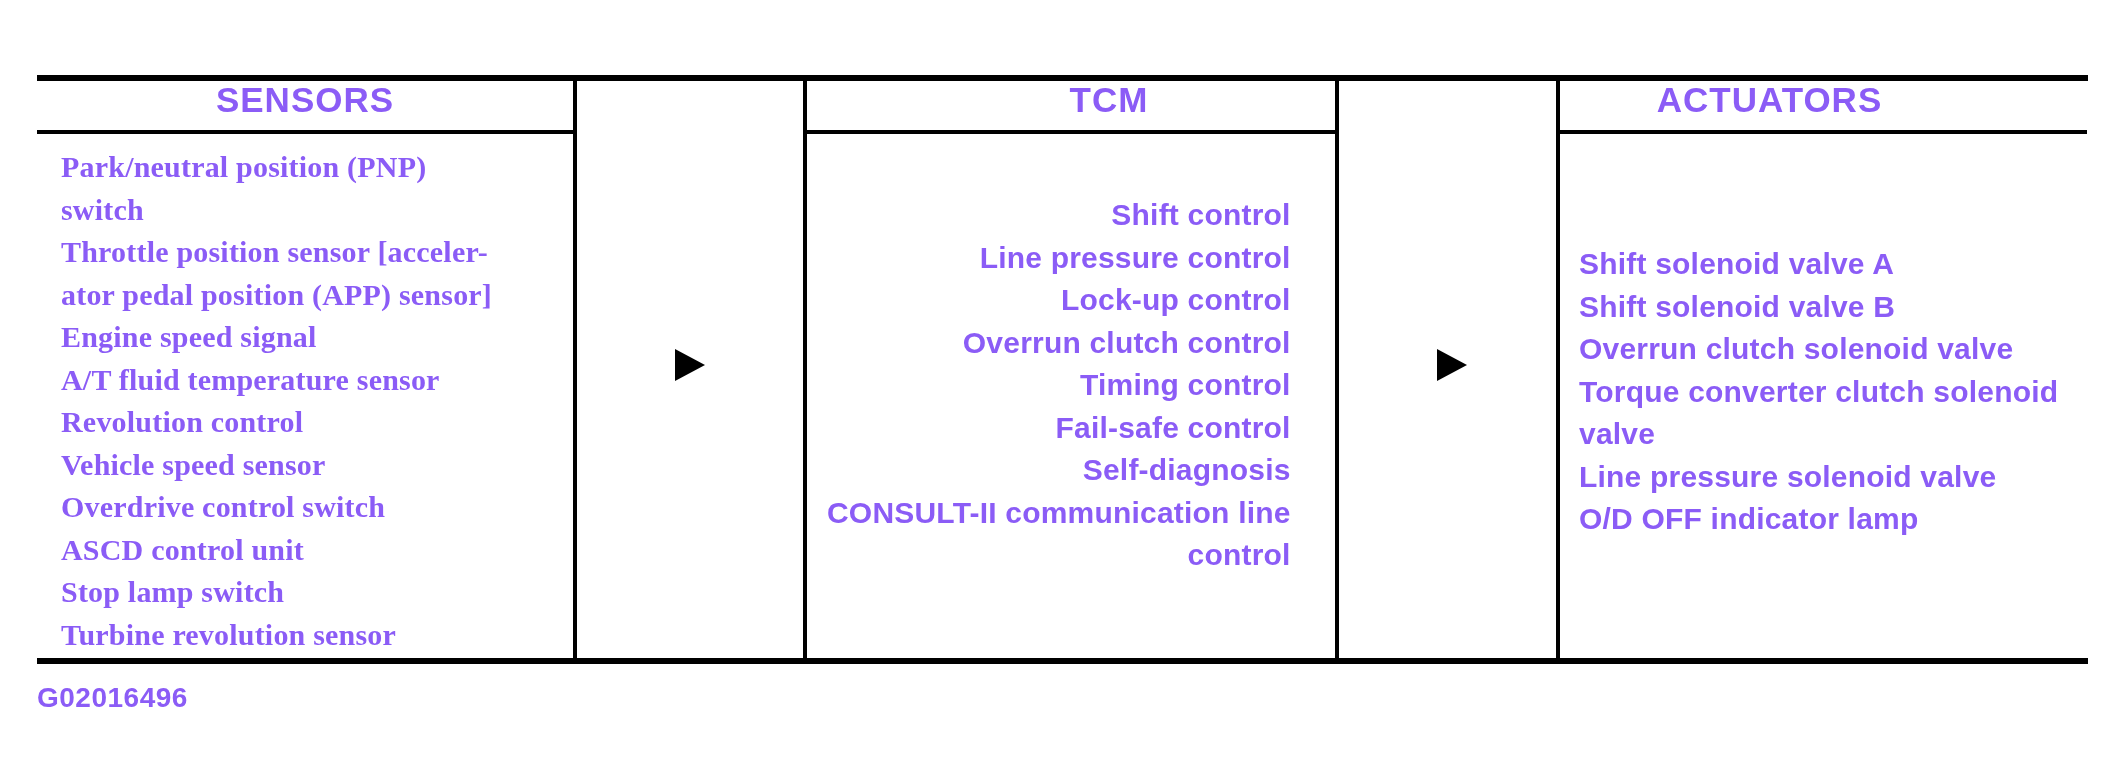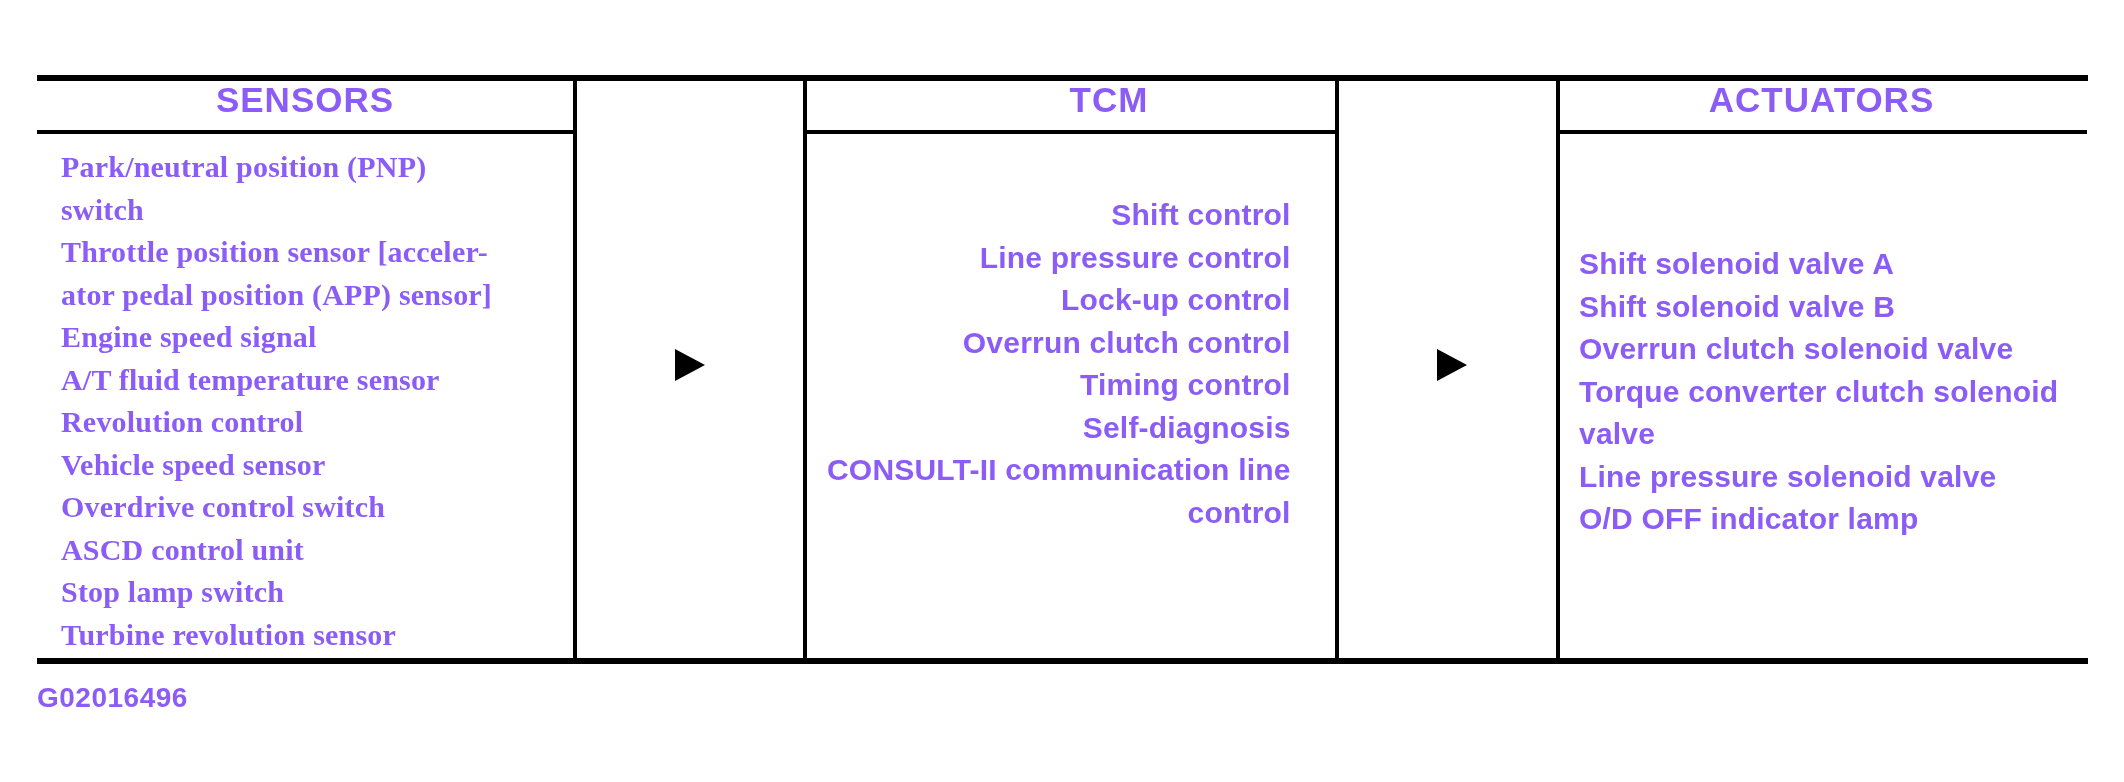--- a/index.html
+++ b/index.html
@@ -45,21 +45,21 @@
     top: 80px;
     font-size: 35px;
     font-weight: 700;
     line-height: 40px;
     text-align: center;
     letter-spacing: 1px;
     white-space: nowrap;
   }
   .col-header-sensors   { left: 37px;   width: 536px; }
   .col-header-tcm       { left: 803px;  width: 612px; }
-  .col-header-actuators { left: 1556px; width: 531px; }
+  .col-header-actuators { left: 1504px; width: 531px; }
   
   .col-list {
     position: absolute;
     font-size: 30px;
     font-weight: 700;
     line-height: 42.5px;
     letter-spacing: 0.2px;
   }
   .col-list .line { white-space: nowrap; }
   .list-sensors   { left: 61px;   top: 146px; font-family: Liberation Serif, serif; }
@@ -120,20 +120,21 @@
       <div class="line">ASCD control unit</div>
       <div class="line">Stop lamp switch</div>
       <div class="line">Turbine revolution sensor</div>
     </div>
   <div class="col-list list-tcm">
       <div class="line">Shift control</div>
       <div class="line">Line pressure control</div>
       <div class="line">Lock-up control</div>
       <div class="line">Overrun clutch control</div>
       <div class="line">Timing control</div>
+      <div class="line">Fail-safe control</div>
       <div class="line">Self-diagnosis</div>
       <div class="line">CONSULT-II communication line</div>
       <div class="line">control</div>
     </div>
   <div class="col-list list-actuators">
       <div class="line">Shift solenoid valve A</div>
       <div class="line">Shift solenoid valve B</div>
       <div class="line">Overrun clutch solenoid valve</div>
       <div class="line">Torque converter clutch solenoid</div>
       <div class="line">valve</div>

